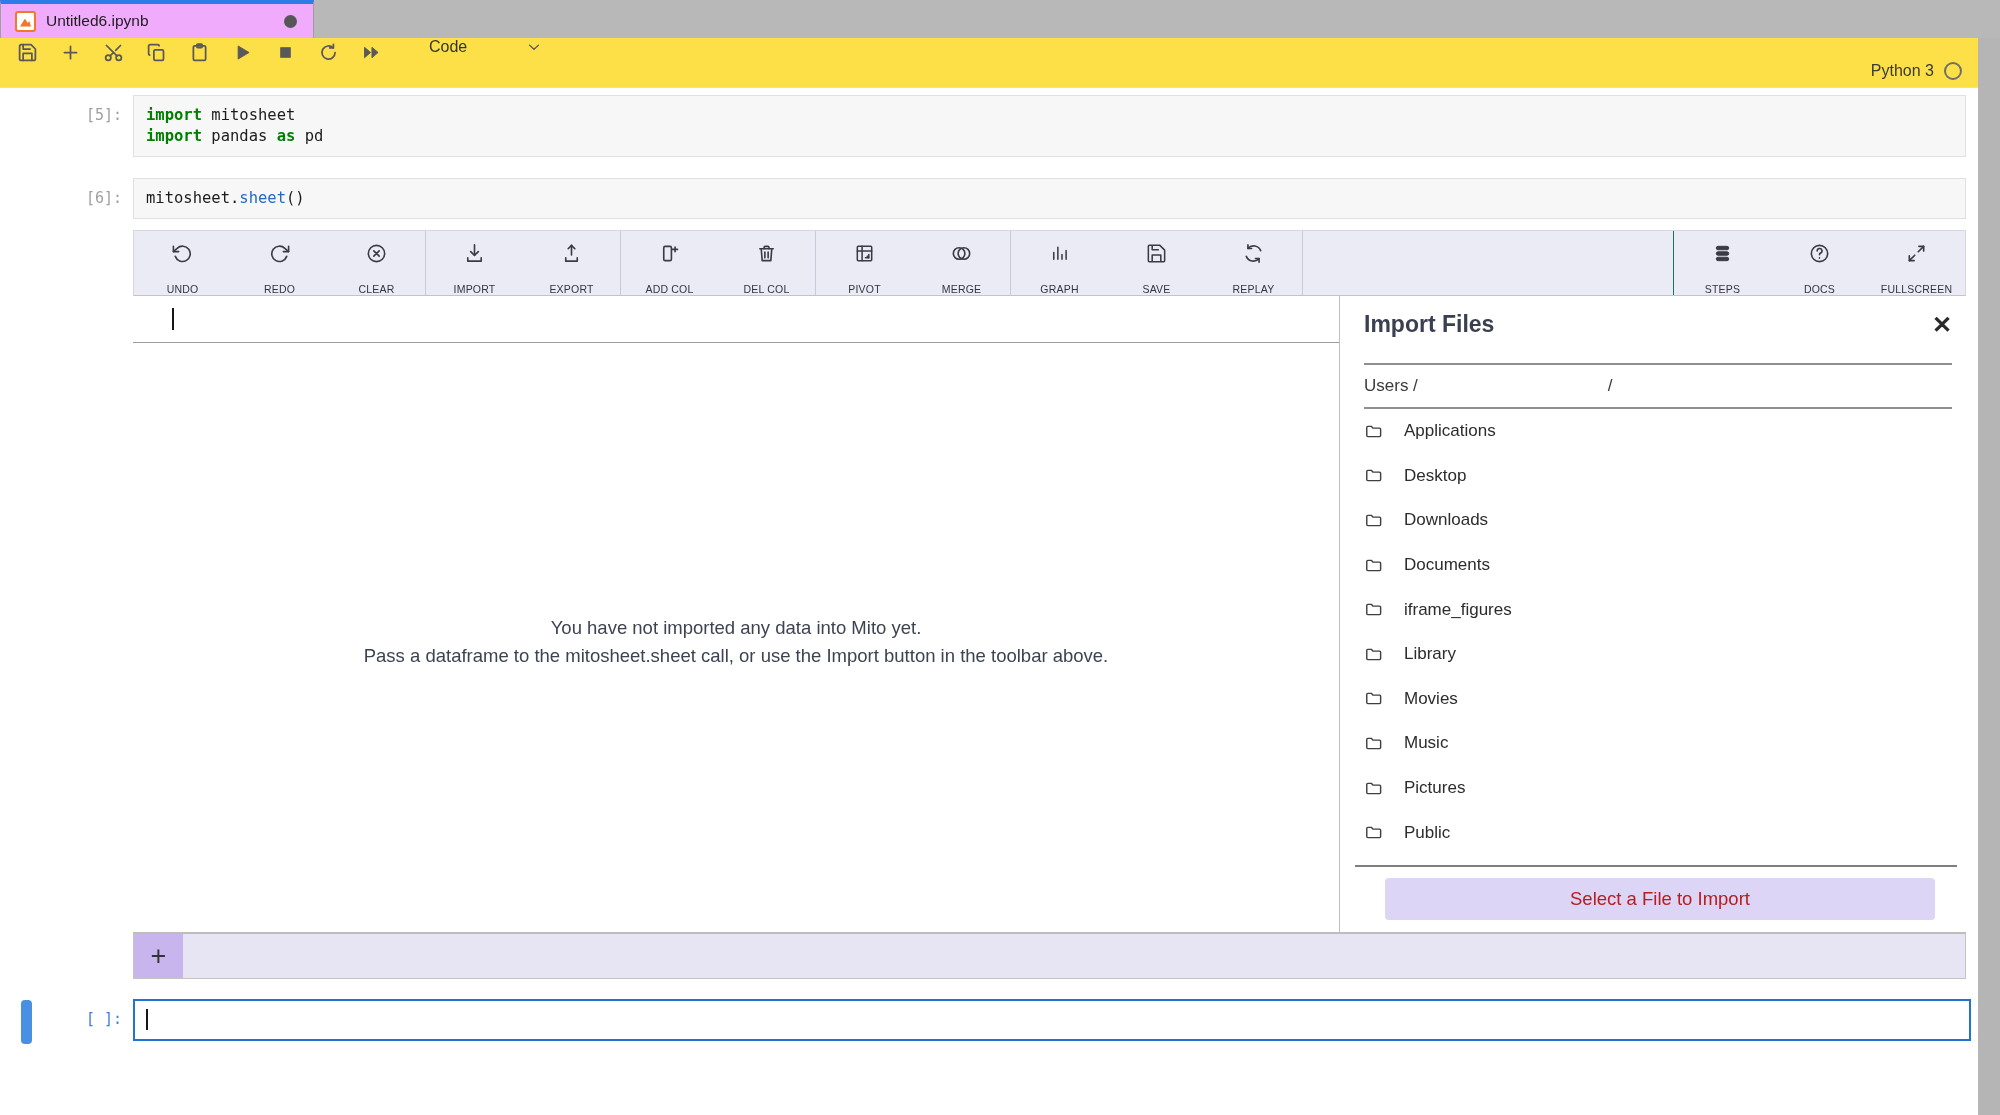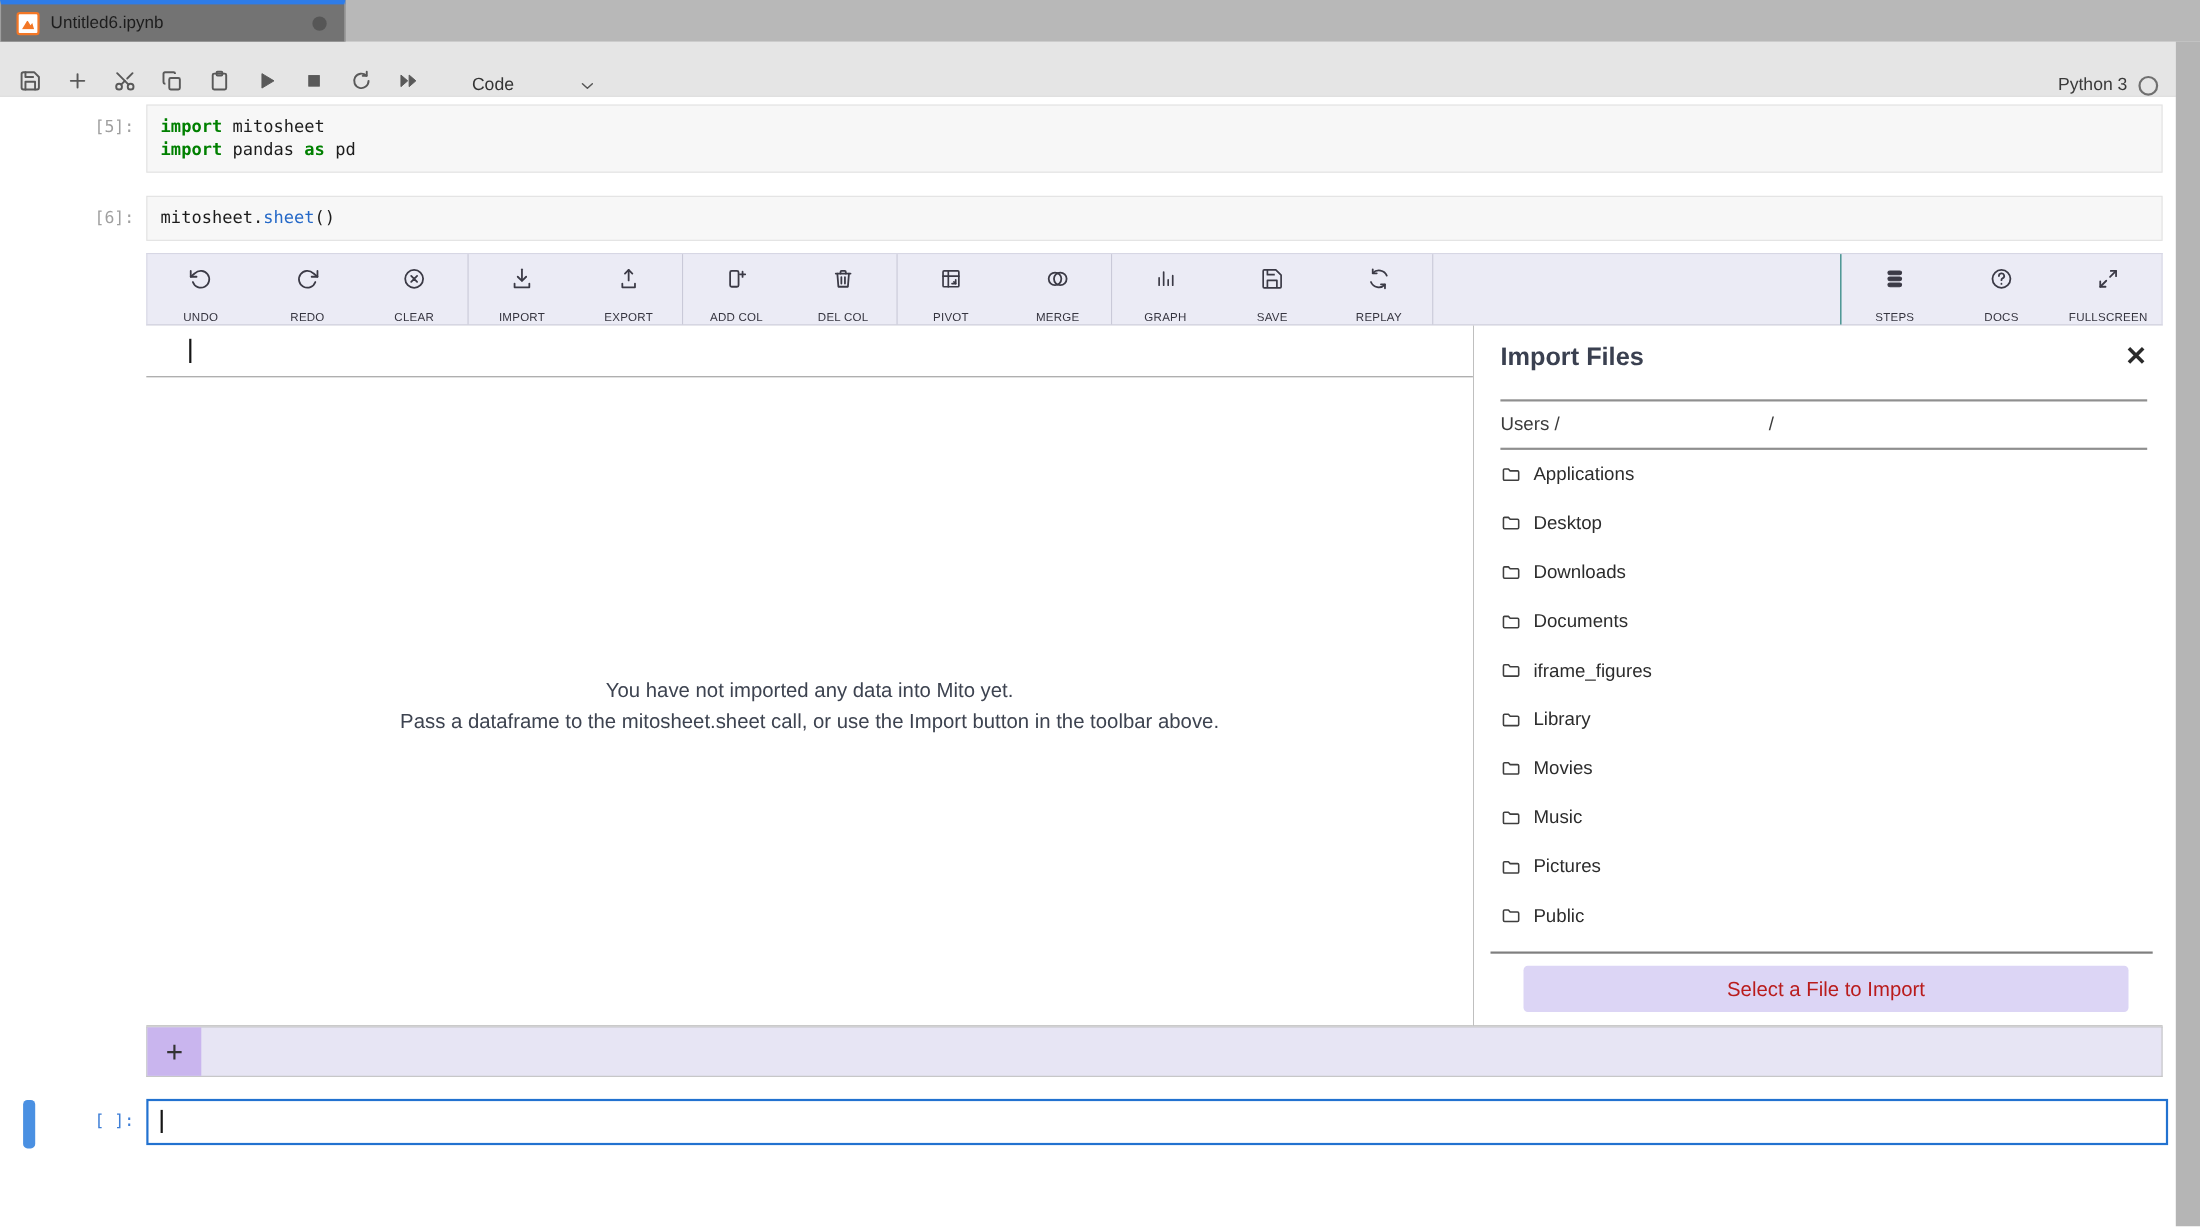--- a/index.html
+++ b/index.html
@@ -1,31 +1,31 @@
 <!DOCTYPE html>
 <html><head>
 <meta charset="utf-8">
 <style>
   * { margin:0; padding:0; box-sizing:border-box; }
   html,body { width:2000px; height:1115px; background:#ffffff; font-family:"Liberation Sans", sans-serif; position:relative; overflow:hidden; }
 
   
   .tabstrip { position:absolute; left:0; top:0; width:2000px; height:38px; background:#b8b8b8; }
-  .tab { position:absolute; left:0; top:0; width:314px; height:38px; background:#737373;
+  .tab { position:absolute; left:0; top:0; width:314px; height:38px; background:#f0abfc;
          border-top:4px solid #2e7ce8; border-right:1px solid #9f9f9f; border-left:1px solid #9f9f9f;
          display:flex; align-items:center; padding:0 16px 0 14px; }
   .tab-icon { width:21px; height:21px; border:2px solid #f37726; border-radius:3px; position:relative; flex:0 0 auto; background:#fff; }
   .tab-icon::after { content:""; position:absolute; left:3px; right:3px; bottom:3px; height:8px;
          background:#f37726; clip-path:polygon(0 100%, 45% 0, 70% 55%, 85% 30%, 100% 100%); }
   .tab-title { margin-left:10px; font-size:15.5px; color:#1d1d1d; white-space:nowrap; }
   .tab-dot { margin-left:auto; width:13px; height:13px; border-radius:50%; background:#565656; }
 
   
-  .jtoolbar { position:absolute; left:0; top:38px; width:1978px; height:50px; background:#e5e5e5;
-              border-bottom:1.5px solid #dedede; display:flex; align-items:flex-end; padding-left:13px; }
+  .jtoolbar { position:absolute; left:0; top:38px; width:1978px; height:50px; background:#fde047;
+              border-bottom:1.5px solid #dedede; display:flex; align-items:flex-start; padding-left:13px; }
   .jt-btn { width:28px; height:28px; margin-left:15px; display:flex; align-items:center; justify-content:center; color:#595959; }
   .jt-btn:first-child { margin-left:0; }
   .jt-btn svg { stroke:currentColor; }
   .jt-celltype { margin-left:44px; font-size:16px; color:#333; }
   .jt-chevron { margin-left:58px; display:flex; color:#555; }
   .jt-right { margin-left:auto; margin-right:16px; display:flex; align-items:center; gap:10px;margin-top:24px; }
   .jt-kernel { font-size:16px; color:#3a3a3a; }
   .jt-kernel-circle { width:18px; height:18px; border:2px solid #6f6f6f; border-radius:50%; }
 
   
@@ -70,21 +70,21 @@
   .taskpane { width:627px; background:#fff; border-left:1px solid #bfbfbf; border-bottom:1px solid #bdbdbd;
               display:flex; flex-direction:column; }
   .tp-header { margin:0 14px 0 24px; padding-top:15px; height:69px; border-bottom:2px solid #8f8f8f;
                display:flex; justify-content:space-between; align-items:flex-start; }
   .tp-title { font-size:23px; font-weight:bold; color:#3a4050; }
   .tp-close { font-size:24px; font-weight:bold; color:#2a2a2a; line-height:1; margin-top:2px; cursor:default; }
   .tp-path { margin:0 14px 0 24px; height:44px; border-bottom:2px solid #8f8f8f;
              display:flex; align-items:center; font-size:17px; color:#3b3b3b; }
   .tp-path-trailing { margin-left:190px; }
   .tp-list { flex:1; overflow:hidden; padding-left:24px; }
-  .tp-item { height:44.6px; display:flex; align-items:center; gap:11px; font-size:17px; color:#2c2c2c; cursor:default; }
+  .tp-item { height:44.6px; display:flex; align-items:center; gap:21px; font-size:17px; color:#2c2c2c; cursor:default; }
   .tp-item svg { stroke:#3f3f3f; flex:0 0 auto; }
   .tp-footer { border-top:2px solid #7f7f7f; margin:0 9px 0 15px; padding:11px 22px 12px 30px; }
   .tp-import-btn { height:42px; background:#dcd5f5; color:#b91c1c; font-size:18.5px; border:none;
                    border-radius:4px; width:100%; display:flex; align-items:center; justify-content:center;
                    font-family:"Liberation Sans", sans-serif; }
 
   .mfooter { height:46px; background:#e7e5f4; border:1px solid #c4c4c4; border-top:1px solid #bdbdbd; display:flex; }
   .add-sheet { width:49px; height:100%; background:#c9b5ee; display:flex; align-items:center; justify-content:center;
                font-size:27px; font-weight:400; color:#333; cursor:default; }
 </style>

